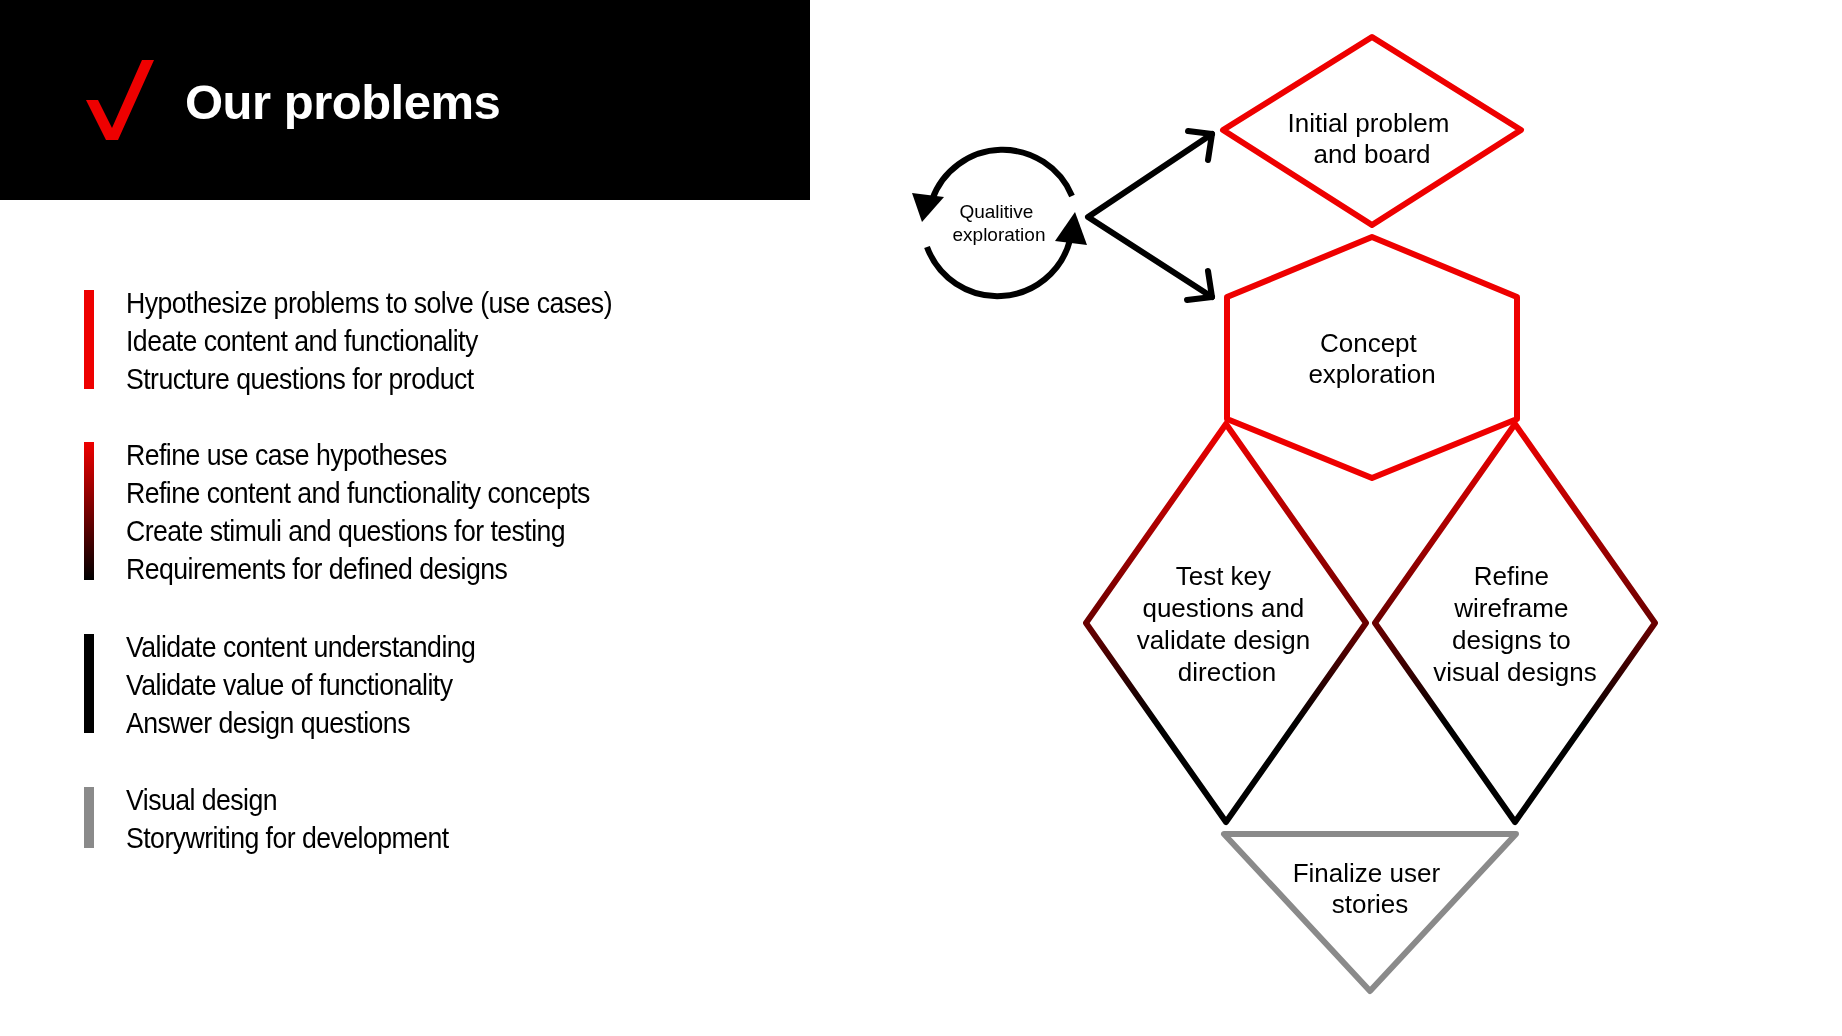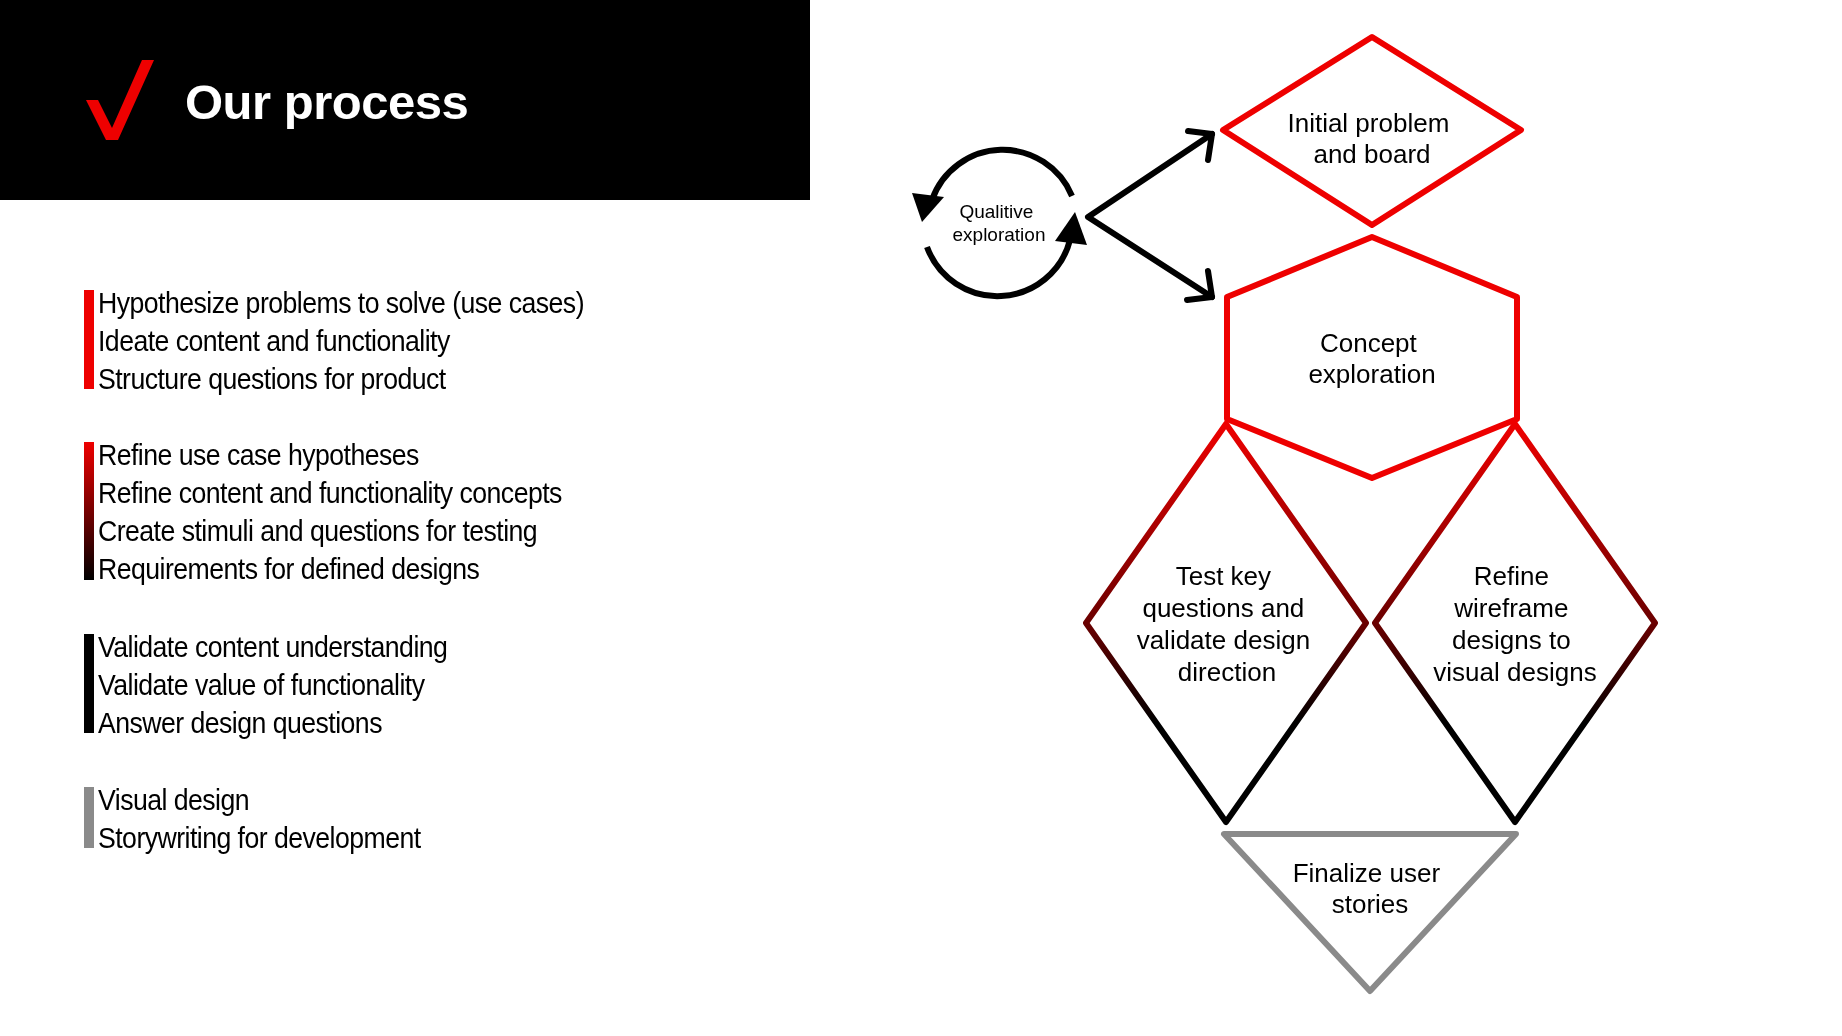--- a/index.html
+++ b/index.html
@@ -14,21 +14,21 @@
     background: #000;
   }
   .logo { position: absolute; left: 80px; top: 56px; width: 80px; height: 90px; }
   .title {
     position: absolute; left: 185px; top: 72px;
     font-size: 49px; font-weight: bold; color: #fff; letter-spacing: -0.5px;
     line-height: 60px;
   }
   .group { position: absolute; left: 84px; }
   .group .bar { position: absolute; left: 0; top: 0; bottom: 0; width: 10px; }
-  .group .lines { position: absolute; left: 14px; top: -6px; }
+  .group .lines { position: absolute; left: 42px; top: -6px; }
   .group .line {
     font-size: 29px; line-height: 38px; white-space: nowrap; letter-spacing: -0.6px;
     transform: scaleX(0.92); transform-origin: left center;
   }
   #g1 { top: 290px; height: 99px; }
   #g2 { top: 442px; height: 138px; }
   #g3 { top: 634px; height: 99px; }
   #g4 { top: 787px; height: 61px; }
   #g1 .bar { background: #ee0000; }
   #g2 .bar { background: linear-gradient(#ee0000, #000000); }
@@ -37,21 +37,21 @@
   svg.diagram { position: absolute; left: 0; top: 0; }
   .node-text { font-family: "Liberation Sans", "DejaVu Sans", sans-serif; fill: #000; }
 </style>
 </head>
 <body>
 
 <div class="header">
   <svg class="logo" viewBox="0 0 80 90">
     <polygon points="6,44 18,44 32,72 62,4 74,4 38,84 26,84" fill="#ee0000"></polygon>
   </svg>
-  <div class="title">Our process</div>
+  <div class="title">Our problems</div>
 </div>
 
 <div class="group" id="g1">
   <div class="bar"></div>
   <div class="lines">
     <div class="line">Hypothesize problems to solve (use cases)</div>
     <div class="line">Ideate content and functionality</div>
     <div class="line">Structure questions for product</div>
   </div>
 </div>

